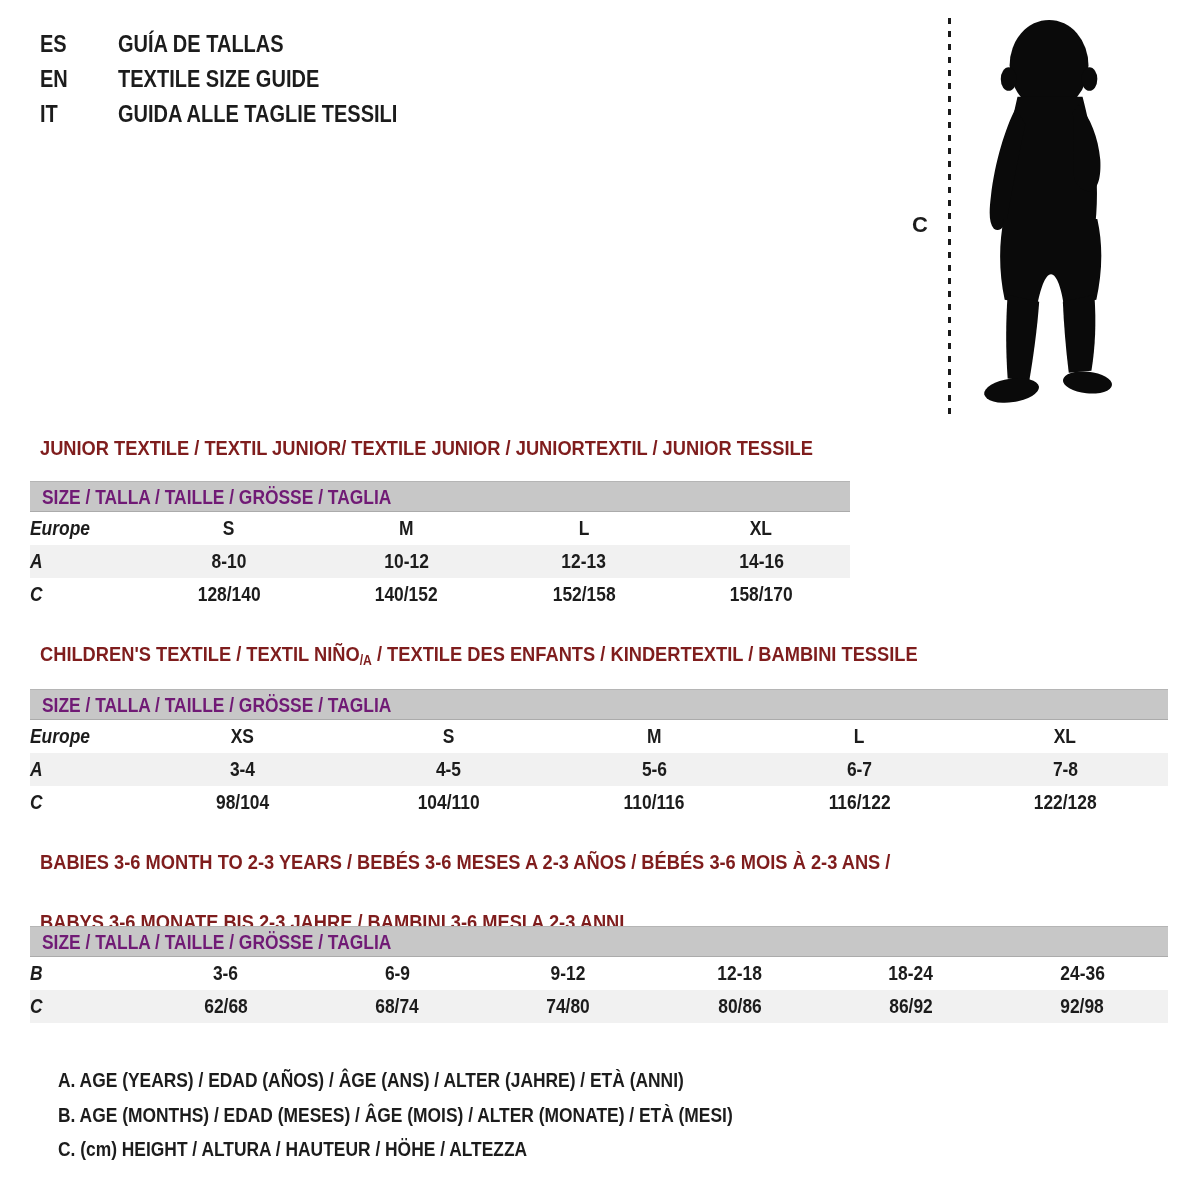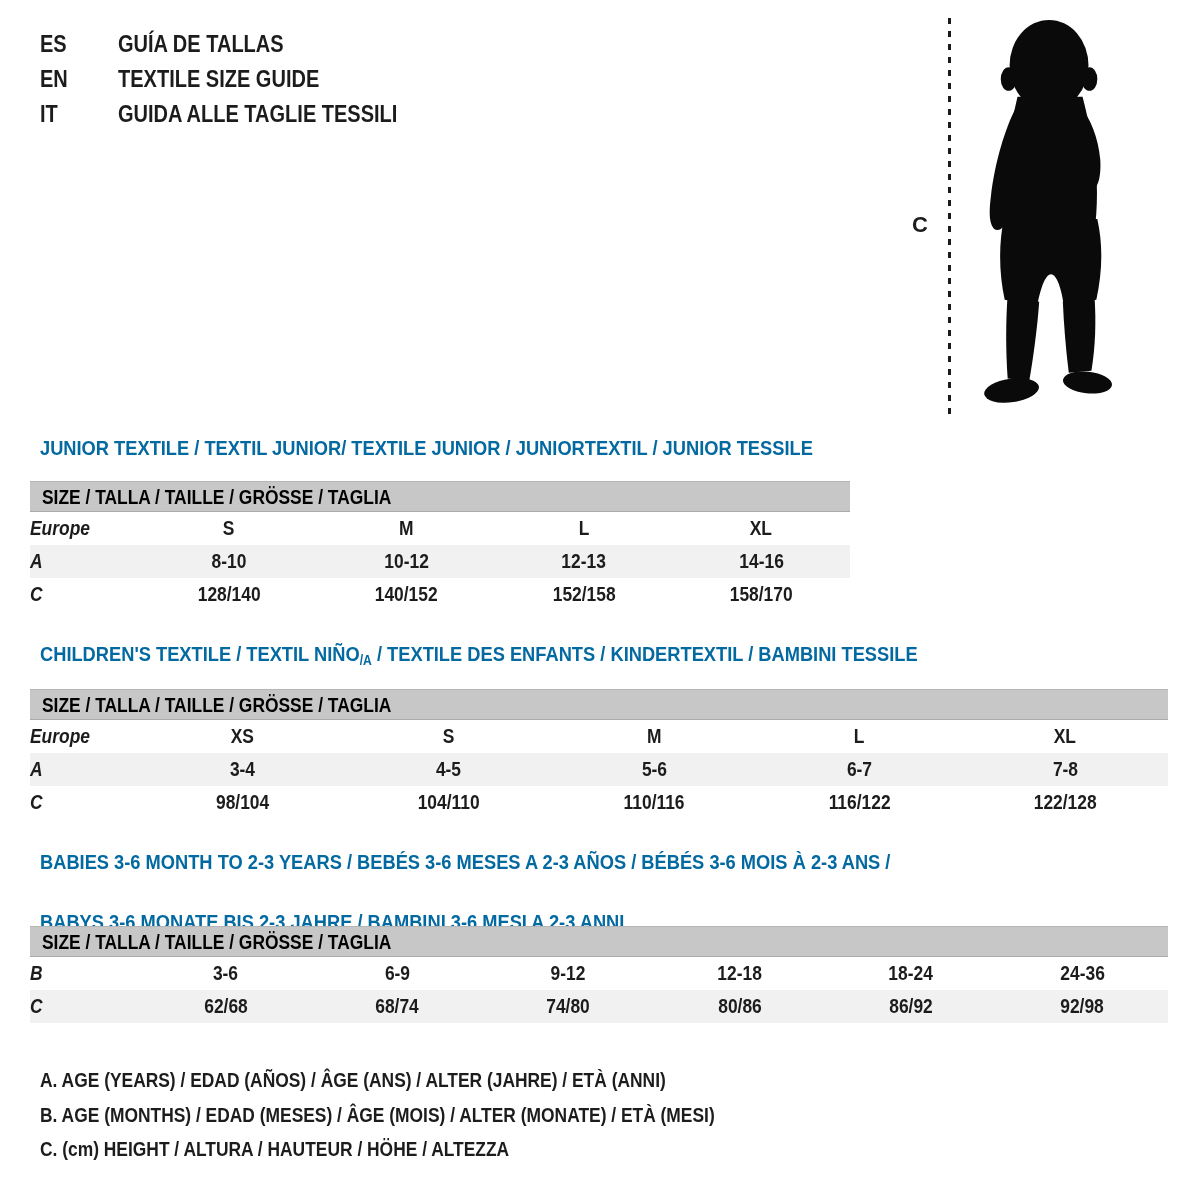--- a/index.html
+++ b/index.html
@@ -18,37 +18,37 @@
   .lang-code{width:78px;}
   
   .dash-line{
     position:absolute;left:948px;top:18px;width:3px;height:397px;
     background:repeating-linear-gradient(to bottom,#1a1a1a 0 6px,transparent 6px 13px);
   }
   .c-label{position:absolute;left:912px;top:212px;font-size:22px;font-weight:bold;}
   .silhouette{position:absolute;left:963px;top:14px;}
 
   
-  .sec-title{position:absolute;left:40px;font-size:21px;line-height:24px;color:#0369a1;}
+  .sec-title{position:absolute;left:40px;font-size:21px;line-height:24px;color:#7f1d1d;}
   .sub-a{display:inline-block;font-size:14px;transform:translateY(4px);font-weight:bold;}
 
   
   .band{
     position:absolute;left:30px;height:31px;background:#c7c7c7;
     border-top:1px solid #b5b5b5;border-bottom:1px solid #ababab;
-    line-height:30px;padding-left:12px;box-sizing:border-box;font-size:20px;color:#000000;
+    line-height:30px;padding-left:12px;box-sizing:border-box;font-size:20px;color:#701a75;
   }
   table.size{position:absolute;left:30px;border-collapse:collapse;table-layout:fixed;}
   table.size td{height:33px;padding:0;font-size:20px;vertical-align:middle;}
   td.lab{text-align:left;padding-left:12px;font-style:italic;}
   td.val{text-align:center;}
   tr.alt{background:#f1f1f1;}
 
   
-  .legend-line{position:absolute;left:40px;font-size:20px;}
+  .legend-line{position:absolute;left:58px;font-size:20px;}
 </style>
 </head>
 <body>
 
 <div id="page">
 
   <div class="lang-block">
     <div class="lang-row">
       <span class="lang-code"><span class="cxl">ES</span></span>
       <span class="cxl">GUÍA DE TALLAS</span>

